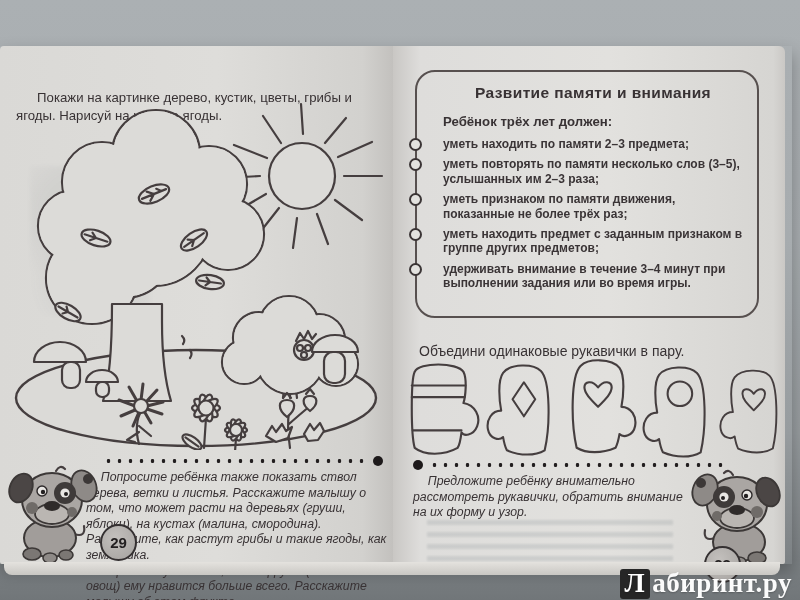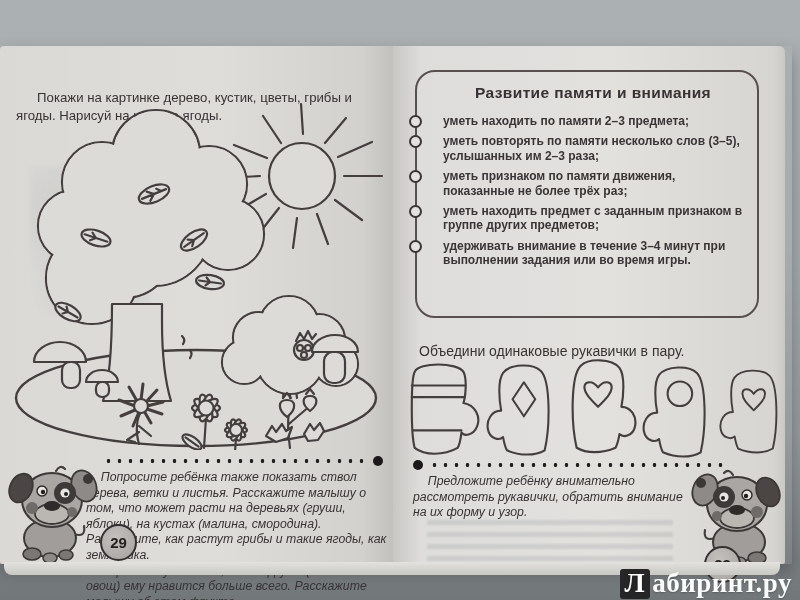--- a/index.html
+++ b/index.html
@@ -250,20 +250,21 @@
       <use href="#dog-art"></use>
     </svg>
     <div class="badge badge-22">
       <span>29</span>
     </div>
   </div>
 
   <div class="page right">
     <div class="rule-box">
       <h2 class="box-title ink">Развитие памяти и внимания</h2>
+      <p class="box-subtitle ink">Ребёнок трёх лет должен:</p>
       <ul class="checklist">
         <li><span class="ring"></span><span>уметь находить по памяти 2–3 предмета;</span></li>
         <li><span class="ring"></span><span>уметь повторять по памяти несколько слов (3–5), услышанных им 2–3 раза;</span></li>
         <li><span class="ring"></span><span>уметь признаком по памяти движения, показанные не более трёх раз;</span></li>
         <li><span class="ring"></span><span>уметь находить предмет с заданным признаком в группе других предметов;</span></li>
         <li><span class="ring"></span><span>удерживать внимание в течение 3–4 минут при выполнении задания или во время игры.</span></li>
       </ul>
     </div>
 
     <p class="task ink">Объедини одинаковые рукавички в пару.</p>

